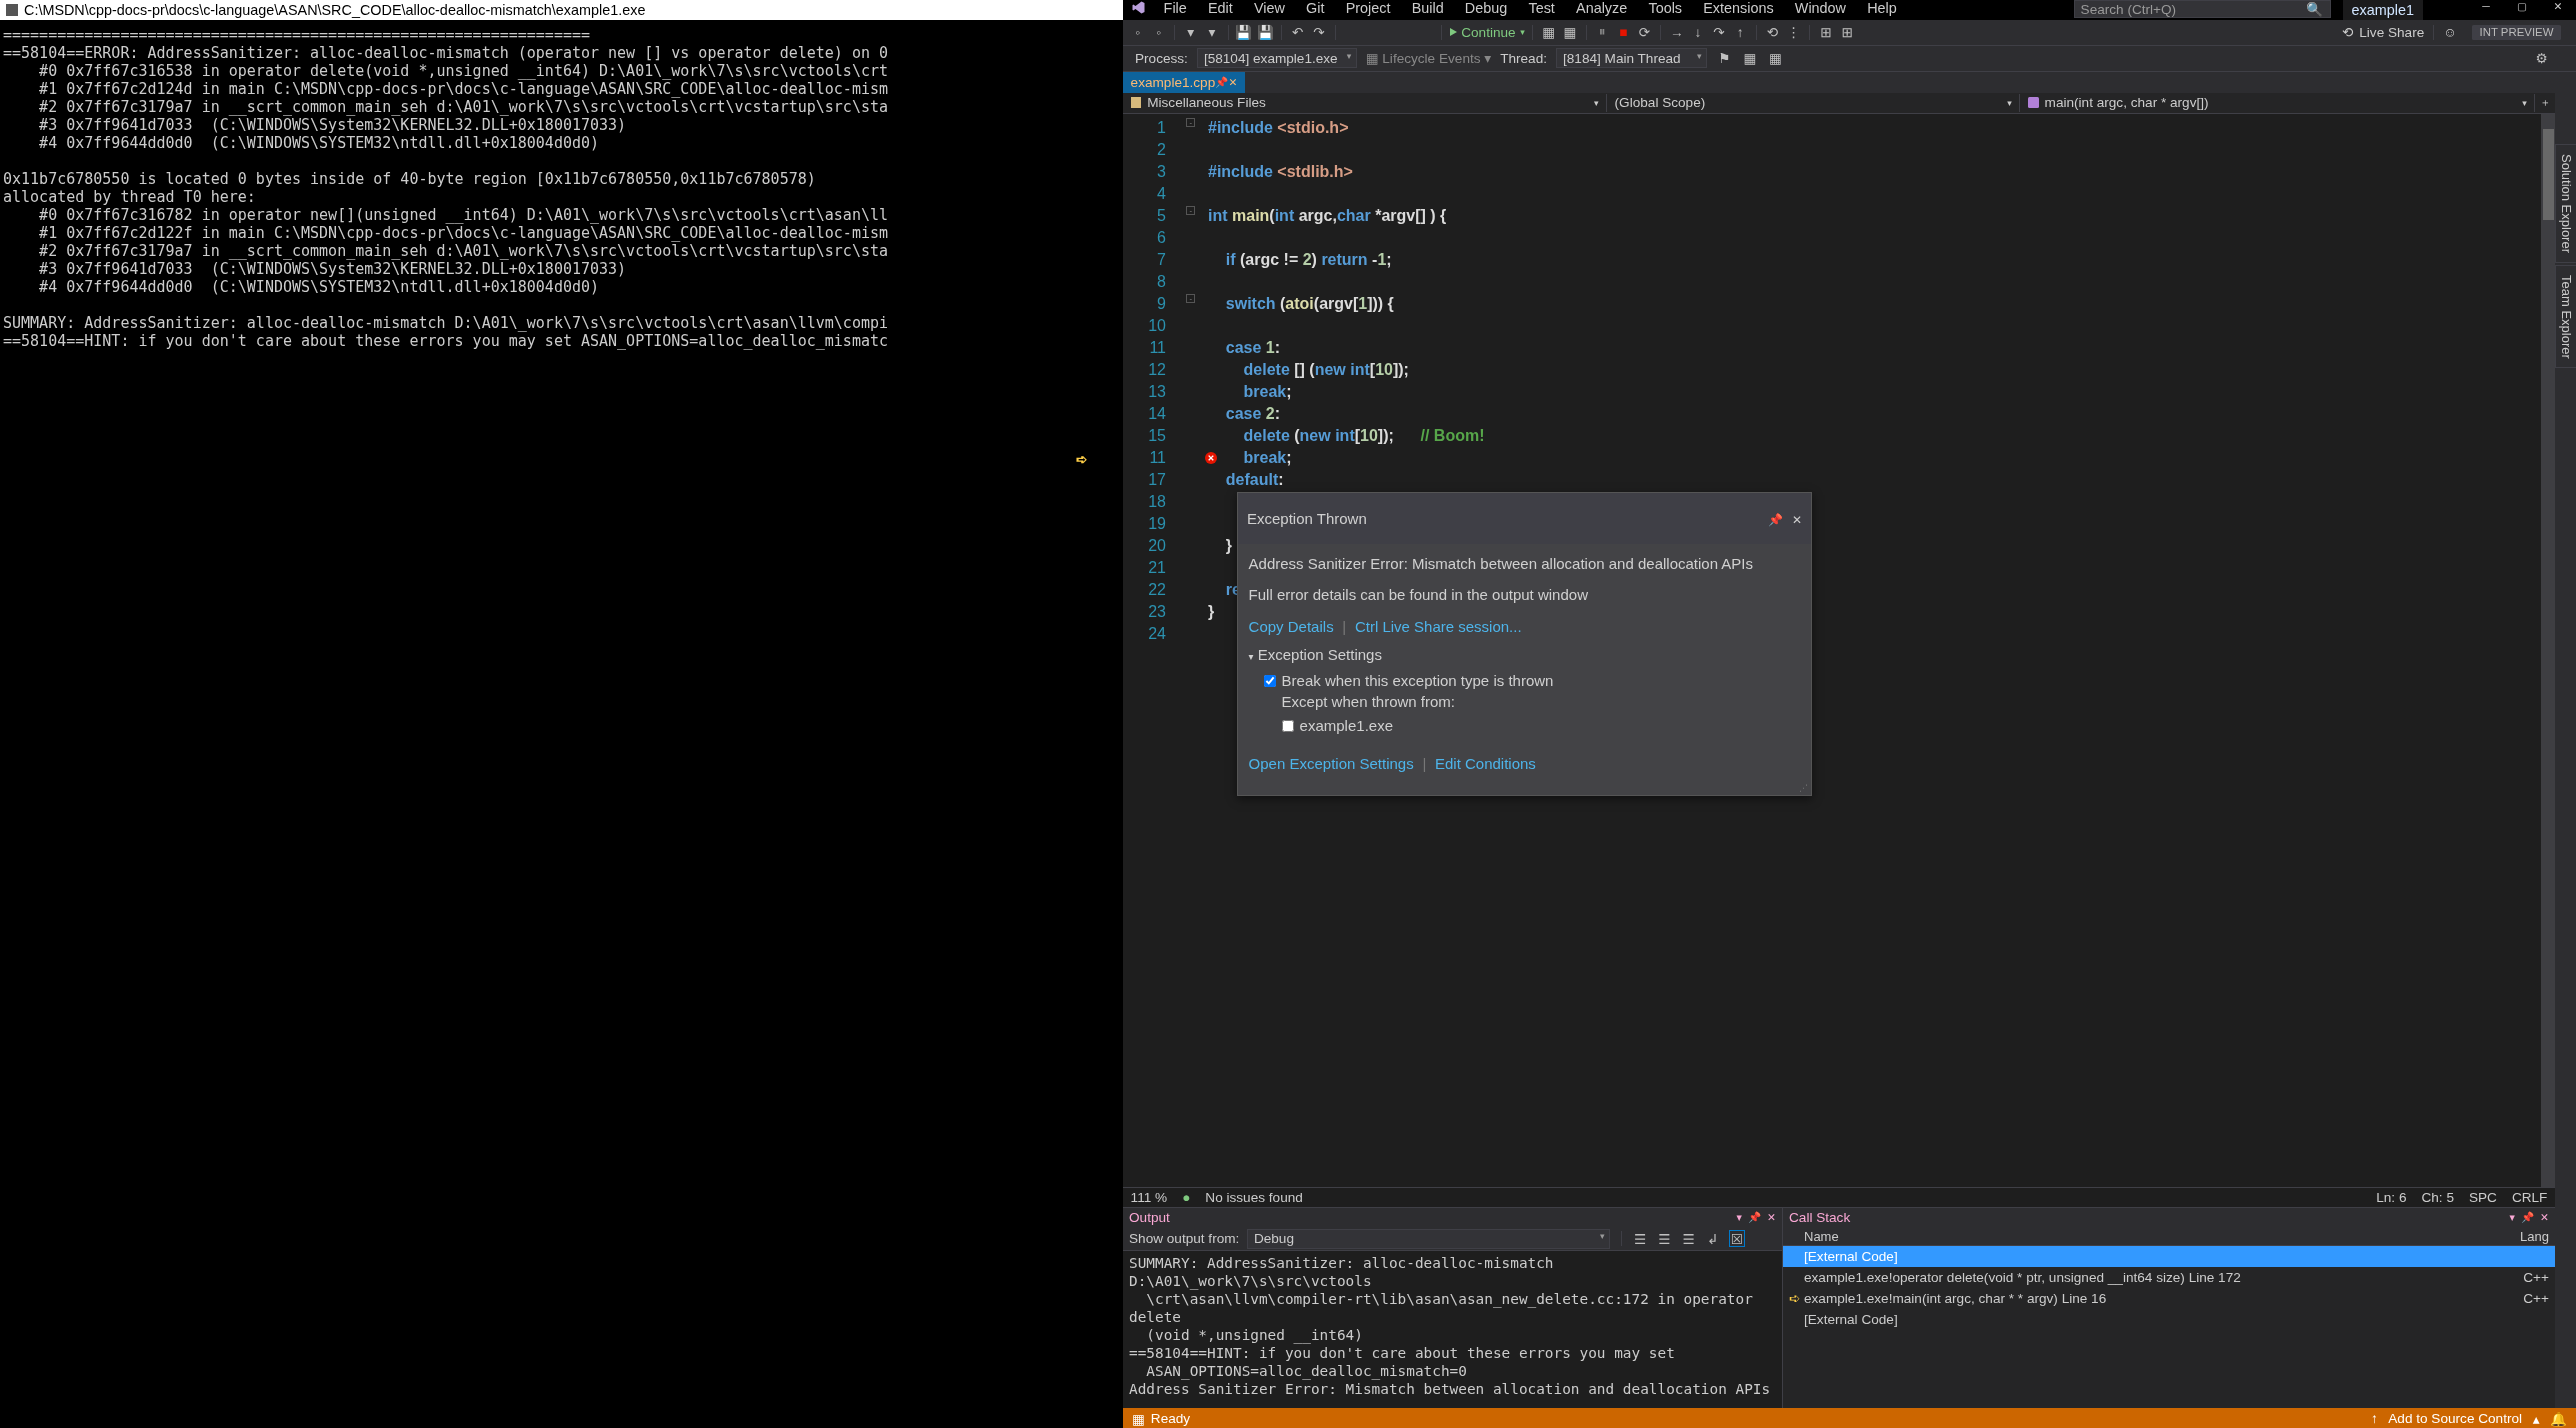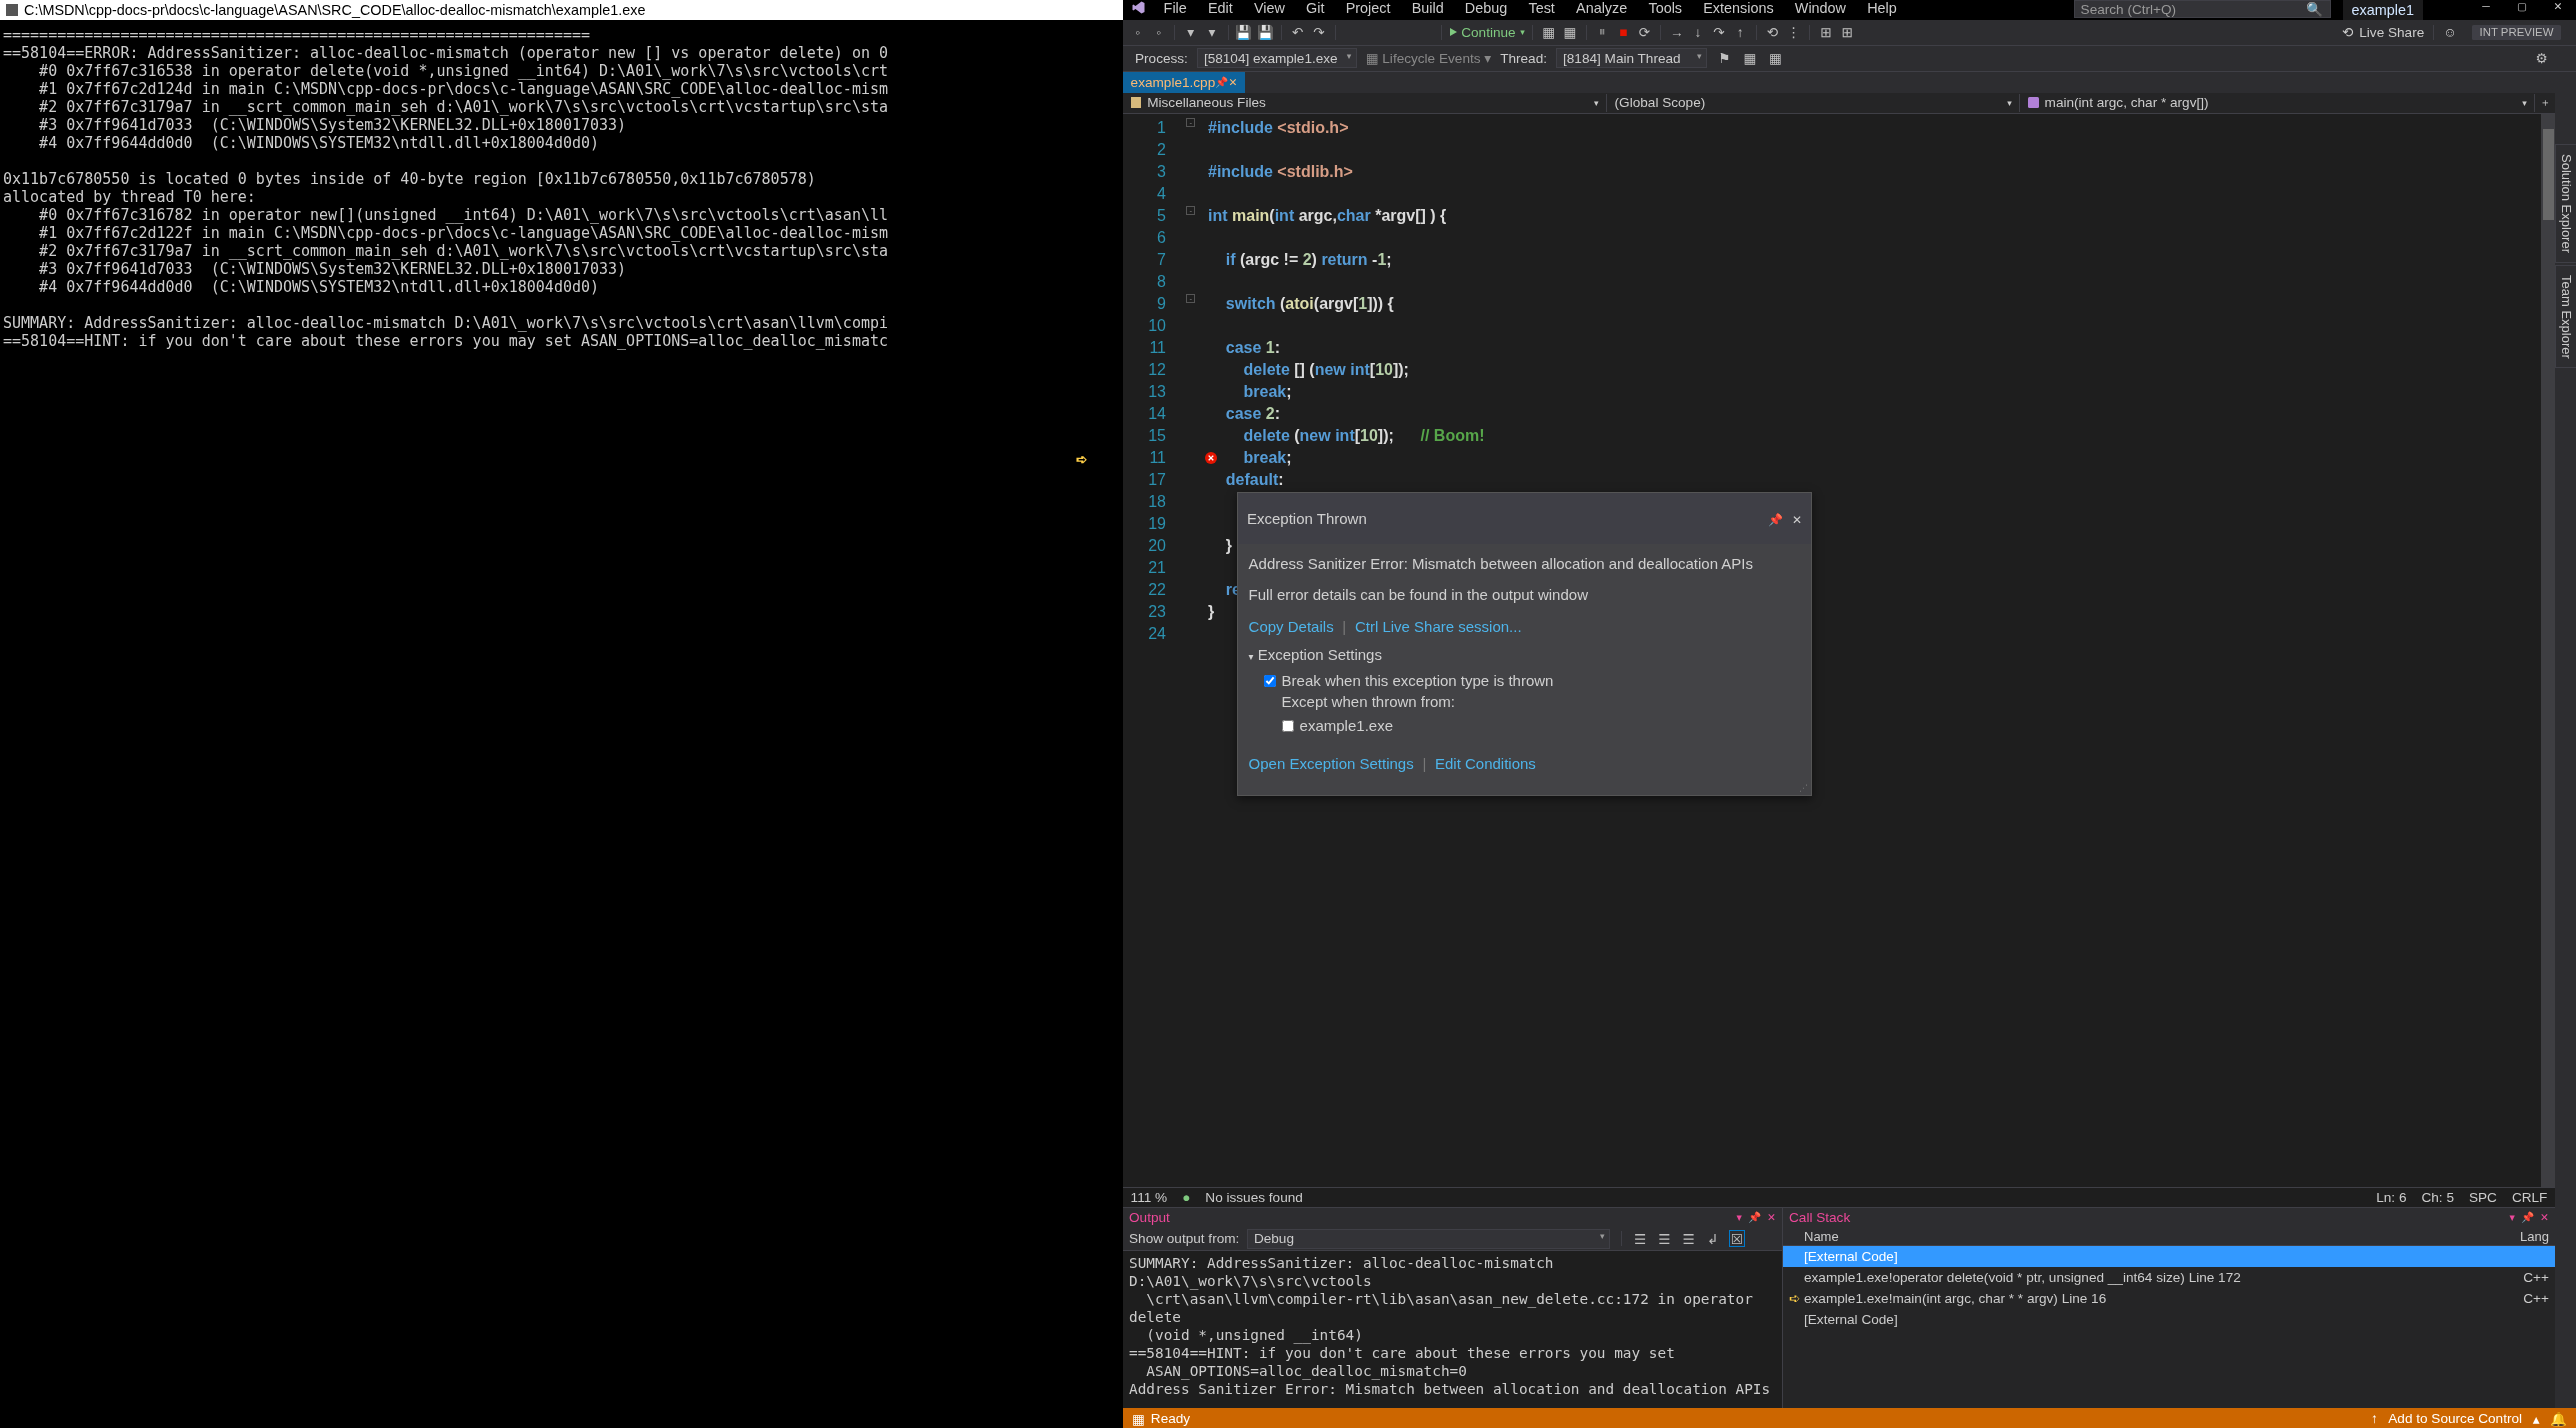--- a/index.html
+++ b/index.html
@@ -57,21 +57,21 @@
 .exc-set { margin-top: 7.6px; }
 .exc-chk { margin-left: 15px; margin-top: 3px; display: flex; align-items: center; gap: 6px; }
 .exc-chk input { width: 12px; height: 12px; }
 .exc-sub { margin-left: 33px; }
 .exc-grip { text-align: right; padding: 0 3px 1.5px 0; font-size: 9px; color: #777; }
 .status-strip { height: 19.7px; background: #1e1e1e; border-top: 0.8px solid #3f3f46; display: flex; align-items: center; font-size: 13.6px; color: #ccc; padding: 0 7.6px; gap: 15px; }
 .status-strip .ok { color: #7fc97f; }
 .status-strip .right { margin-left: auto; display: flex; gap: 15px; }
 .bottom { height: 201px; display: flex; border-top: 0.8px solid #3f3f46; }
 .output-pane { flex: 1; background: #252526; display: flex; flex-direction: column; border-right: 0.8px solid #3f3f46; }
-.pane-head { height: 19.7px; background: #2d2d30; display: flex; align-items: center; padding: 0 6px; font-size: 13.6px; color: #ec4899; justify-content: space-between; }
+.pane-head { height: 19.7px; background: #2d2d30; display: flex; align-items: center; padding: 0 6px; font-size: 13.6px; color: #f9a8d4; justify-content: space-between; }
 .pane-head .btns { margin-left: auto; display: flex; gap: 6px; font-size: 10.6px; }
 .output-toolbar { height: 23px; background: #2d2d30; display: flex; align-items: center; padding: 0 6px; gap: 7.6px; font-size: 13.6px; border-bottom: 0.8px solid #3f3f46; }
 .output-body { flex: 1; background: #1e1e1e; font-family: Consolas, monospace; font-size: 14.4px; line-height: 18px; color: #ccc; padding: 3px 6px; white-space: pre-wrap; overflow: hidden; }
 .callstack-pane { width: 772px; background: #252526; display: flex; flex-direction: column; }
 .cs-header { height: 18px; background: #2d2d30; display: flex; align-items: center; padding: 0 6px; font-size: 13px; color: #ccc; border-bottom: 0.8px solid #3f3f46; }
 .cs-header .lang { margin-left: auto; }
 .cs-row { height: 21px; display: flex; align-items: center; padding: 0 6px; font-size: 13.6px; color: #ccc; }
 .cs-row.sel { background: #3399ff; color: #fff; }
 .cs-row .lang { margin-left: auto; }
 .cs-row .arrow { width: 15px; color: #ffcf48; }

